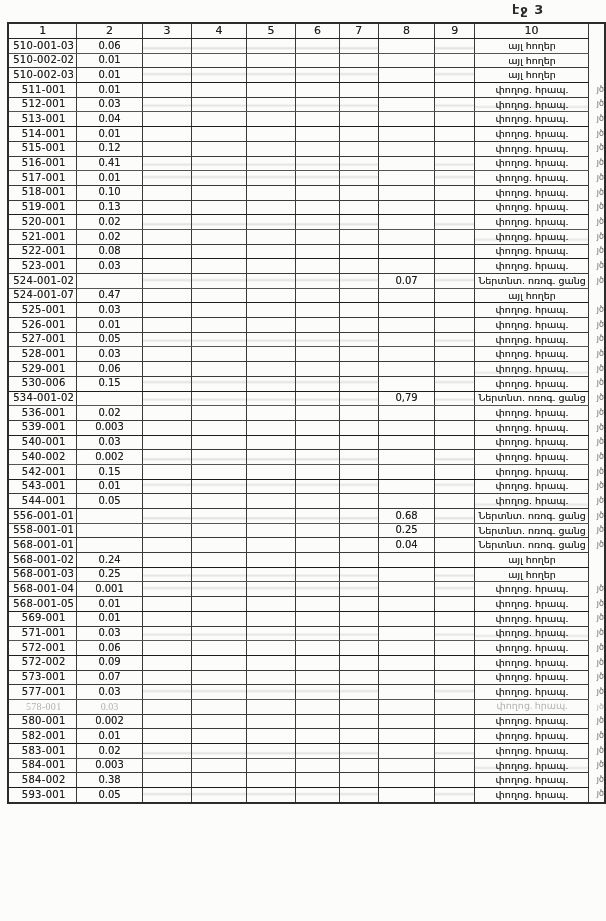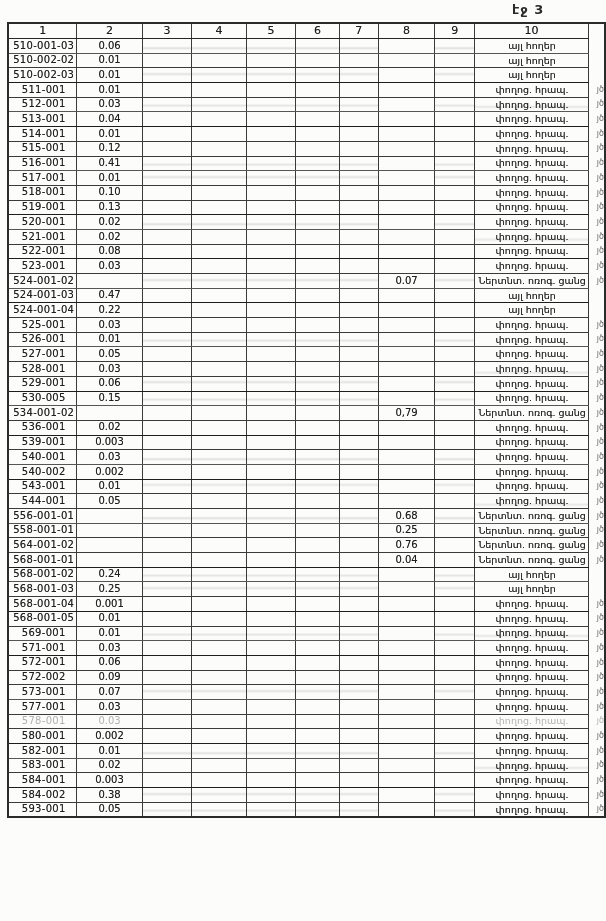--- a/index.html
+++ b/index.html
@@ -47,21 +47,21 @@
   
   tbody tr:nth-child(4n+1) td.sm{
     background:linear-gradient(to bottom,transparent 52%,rgba(95,95,95,.22) 62%,transparent 74%);
   }
   tbody tr:nth-child(7n+3) td.sm{
     background:linear-gradient(to bottom,transparent 28%,rgba(95,95,95,.18) 40%,transparent 54%);
   }
   tbody tr:nth-child(9n+5) td.c10{
     background:linear-gradient(to bottom,transparent 60%,rgba(80,80,80,.15) 72%,transparent 85%);
   }
-  tr.faint td{color:rgba(70,70,70,.42);text-shadow:none;}
+  tr.faint td{color:rgba(70,70,70,.42);text-shadow:none;font-family:Liberation Serif, serif;}
   tr.faint td.c10{color:rgba(70,70,70,.42);}
 </style>
 </head>
 <body>
 
 <div class="page-label">էջ 3</div>
 
 <table class="doc">
   <colgroup>
     <col class="w1">
@@ -307,46 +307,33 @@
         <td class="sm"></td>
         <td class="sm"></td>
         <td class="sm"></td>
         <td class="sm"></td>
         <td class="c8">0.07</td>
         <td class="sm"></td>
         <td class="c10">Ներտնտ. ոռոգ. ցանց</td>
         <td class="mcell">յծ</td>
       </tr>
       <tr>
-        <td class="c1">524-001-03</td>
+        <td class="c1">524-001-07</td>
         <td class="c2">0.47</td>
         <td class="sm"></td>
         <td class="sm"></td>
         <td class="sm"></td>
         <td class="sm"></td>
         <td class="sm"></td>
         <td class="c8"></td>
         <td class="sm"></td>
         <td class="c10">այլ հողեր</td>
         <td class="mcell"></td>
       </tr>
       <tr>
-        <td class="c1">524-001-04</td>
-        <td class="c2">0.22</td>
-        <td class="sm"></td>
-        <td class="sm"></td>
-        <td class="sm"></td>
-        <td class="sm"></td>
-        <td class="sm"></td>
-        <td class="c8"></td>
-        <td class="sm"></td>
-        <td class="c10">այլ հողեր</td>
-        <td class="mcell"></td>
-      </tr>
-      <tr>
         <td class="c1">525-001</td>
         <td class="c2">0.03</td>
         <td class="sm"></td>
         <td class="sm"></td>
         <td class="sm"></td>
         <td class="sm"></td>
         <td class="sm"></td>
         <td class="c8"></td>
         <td class="sm"></td>
         <td class="c10">փողոց. հրապ.</td>
@@ -398,21 +385,21 @@
         <td class="sm"></td>
         <td class="sm"></td>
         <td class="sm"></td>
         <td class="sm"></td>
         <td class="c8"></td>
         <td class="sm"></td>
         <td class="c10">փողոց. հրապ.</td>
         <td class="mcell">յծ</td>
       </tr>
       <tr>
-        <td class="c1">530-005</td>
+        <td class="c1">530-006</td>
         <td class="c2">0.15</td>
         <td class="sm"></td>
         <td class="sm"></td>
         <td class="sm"></td>
         <td class="sm"></td>
         <td class="sm"></td>
         <td class="c8"></td>
         <td class="sm"></td>
         <td class="c10">փողոց. հրապ.</td>
         <td class="mcell">յծ</td>
@@ -476,20 +463,33 @@
         <td class="sm"></td>
         <td class="sm"></td>
         <td class="sm"></td>
         <td class="sm"></td>
         <td class="c8"></td>
         <td class="sm"></td>
         <td class="c10">փողոց. հրապ.</td>
         <td class="mcell">յծ</td>
       </tr>
       <tr>
+        <td class="c1">542-001</td>
+        <td class="c2">0.15</td>
+        <td class="sm"></td>
+        <td class="sm"></td>
+        <td class="sm"></td>
+        <td class="sm"></td>
+        <td class="sm"></td>
+        <td class="c8"></td>
+        <td class="sm"></td>
+        <td class="c10">փողոց. հրապ.</td>
+        <td class="mcell">յծ</td>
+      </tr>
+      <tr>
         <td class="c1">543-001</td>
         <td class="c2">0.01</td>
         <td class="sm"></td>
         <td class="sm"></td>
         <td class="sm"></td>
         <td class="sm"></td>
         <td class="sm"></td>
         <td class="c8"></td>
         <td class="sm"></td>
         <td class="c10">փողոց. հրապ.</td>
@@ -523,33 +523,20 @@
       </tr>
       <tr>
         <td class="c1">558-001-01</td>
         <td class="c2"></td>
         <td class="sm"></td>
         <td class="sm"></td>
         <td class="sm"></td>
         <td class="sm"></td>
         <td class="sm"></td>
         <td class="c8">0.25</td>
-        <td class="sm"></td>
-        <td class="c10">Ներտնտ. ոռոգ. ցանց</td>
-        <td class="mcell">յծ</td>
-      </tr>
-      <tr>
-        <td class="c1">564-001-02</td>
-        <td class="c2"></td>
-        <td class="sm"></td>
-        <td class="sm"></td>
-        <td class="sm"></td>
-        <td class="sm"></td>
-        <td class="sm"></td>
-        <td class="c8">0.76</td>
         <td class="sm"></td>
         <td class="c10">Ներտնտ. ոռոգ. ցանց</td>
         <td class="mcell">յծ</td>
       </tr>
       <tr>
         <td class="c1">568-001-01</td>
         <td class="c2"></td>
         <td class="sm"></td>
         <td class="sm"></td>
         <td class="sm"></td>

